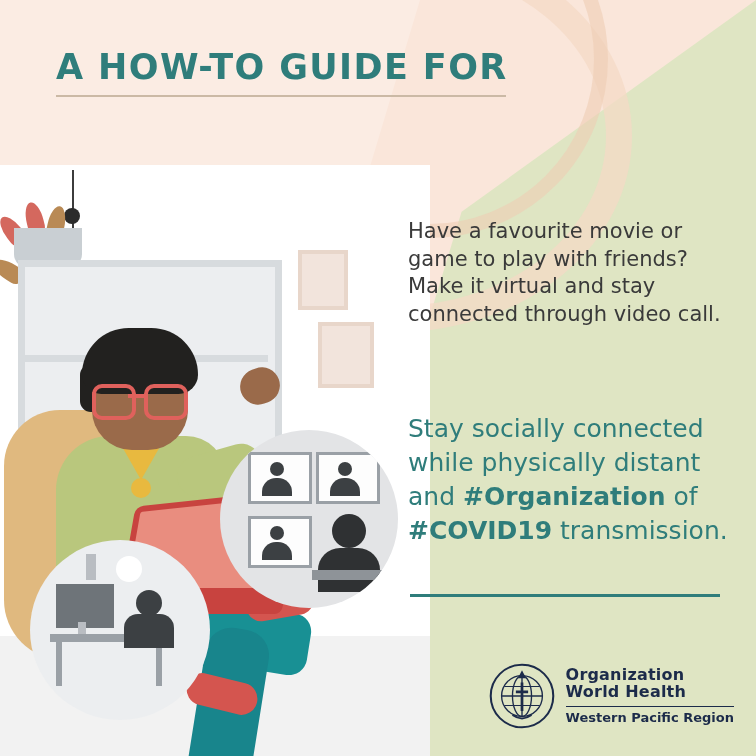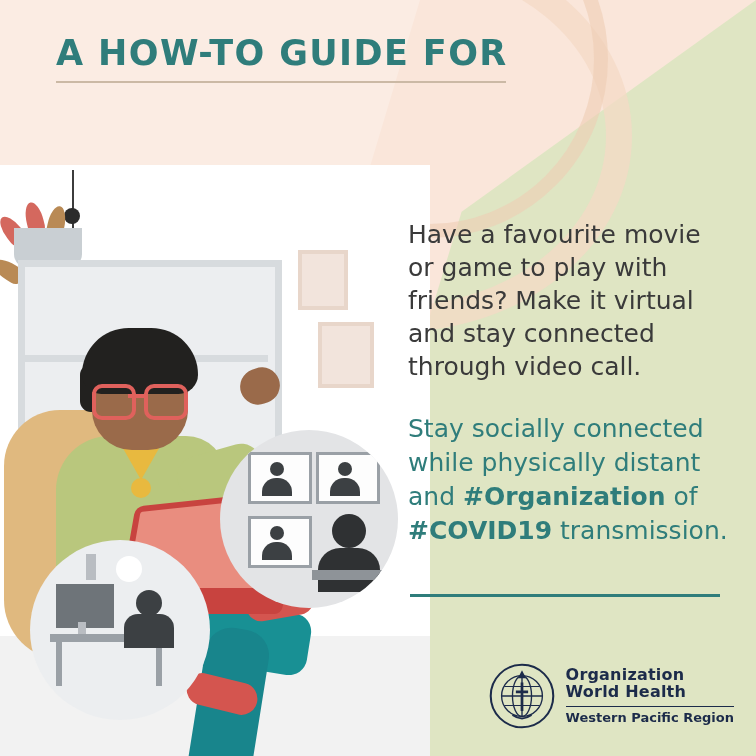--- a/index.html
+++ b/index.html
@@ -79,21 +79,21 @@
     bottom: 0;
     width: 430px;
     height: 120px;
     background: #f2f2f2;
   }
 
   
   .header {
     position: absolute;
     left: 56px;
-    top: 34px;
+    top: 48px;
     width: 640px;
   }
   .title-line1 {
     font-family: "DejaVu Sans", sans-serif;
     font-weight: bold;
     font-size: 35px;
     letter-spacing: 1.4px;
     color: #2f7d7b;
     margin: 0;
     line-height: 1.1;
@@ -113,21 +113,21 @@
     margin: 0;
     line-height: 1.1;
   }
 
   
   .body-text {
     position: absolute;
     left: 408px;
     top: 218px;
     width: 320px;
-    font-size: 25px;
+    font-size: 21px;
     line-height: 1.32;
     color: #3a3a3a;
     font-family: "DejaVu Sans", sans-serif;
   }
   .cta-text {
     position: absolute;
     left: 408px;
     top: 412px;
     width: 324px;
     font-size: 25px;

